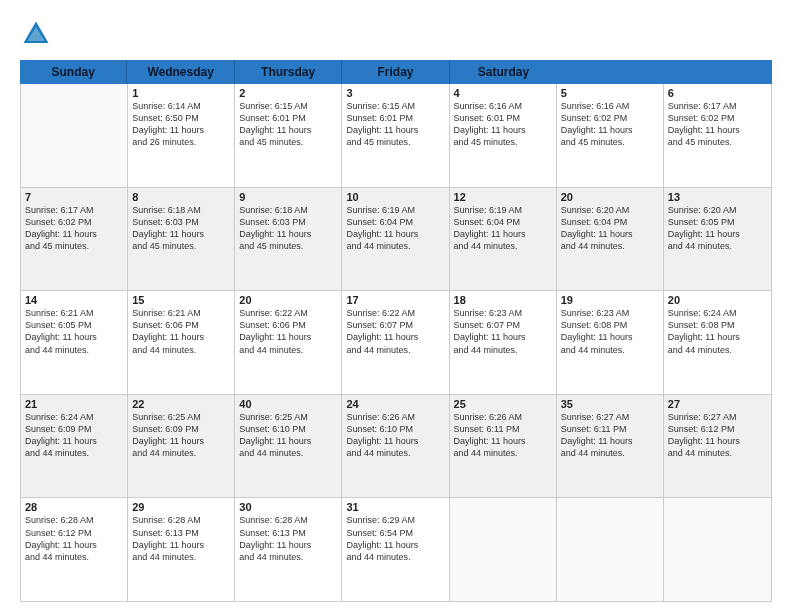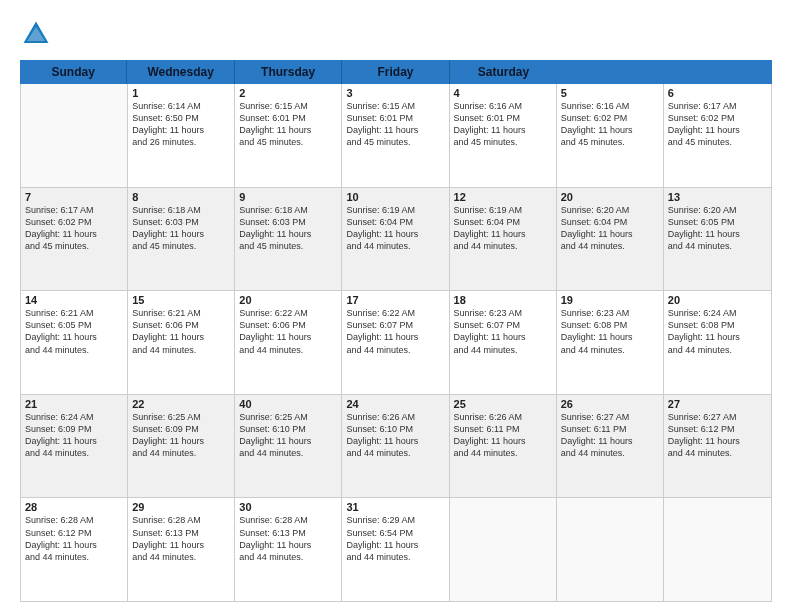--- a/index.html
+++ b/index.html
@@ -324,21 +324,21 @@
             <div class="cell-line">and 44 minutes.</div>
           </div>
           <div class="cal-cell shaded">
             <div class="day-num">25</div>
             <div class="cell-line">Sunrise: 6:26 AM</div>
             <div class="cell-line">Sunset: 6:11 PM</div>
             <div class="cell-line">Daylight: 11 hours</div>
             <div class="cell-line">and 44 minutes.</div>
           </div>
           <div class="cal-cell shaded">
-            <div class="day-num">26</div>
+            <div class="day-num">35</div>
             <div class="cell-line">Sunrise: 6:27 AM</div>
             <div class="cell-line">Sunset: 6:11 PM</div>
             <div class="cell-line">Daylight: 11 hours</div>
             <div class="cell-line">and 44 minutes.</div>
           </div>
           <div class="cal-cell shaded">
             <div class="day-num">27</div>
             <div class="cell-line">Sunrise: 6:27 AM</div>
             <div class="cell-line">Sunset: 6:12 PM</div>
             <div class="cell-line">Daylight: 11 hours</div>

